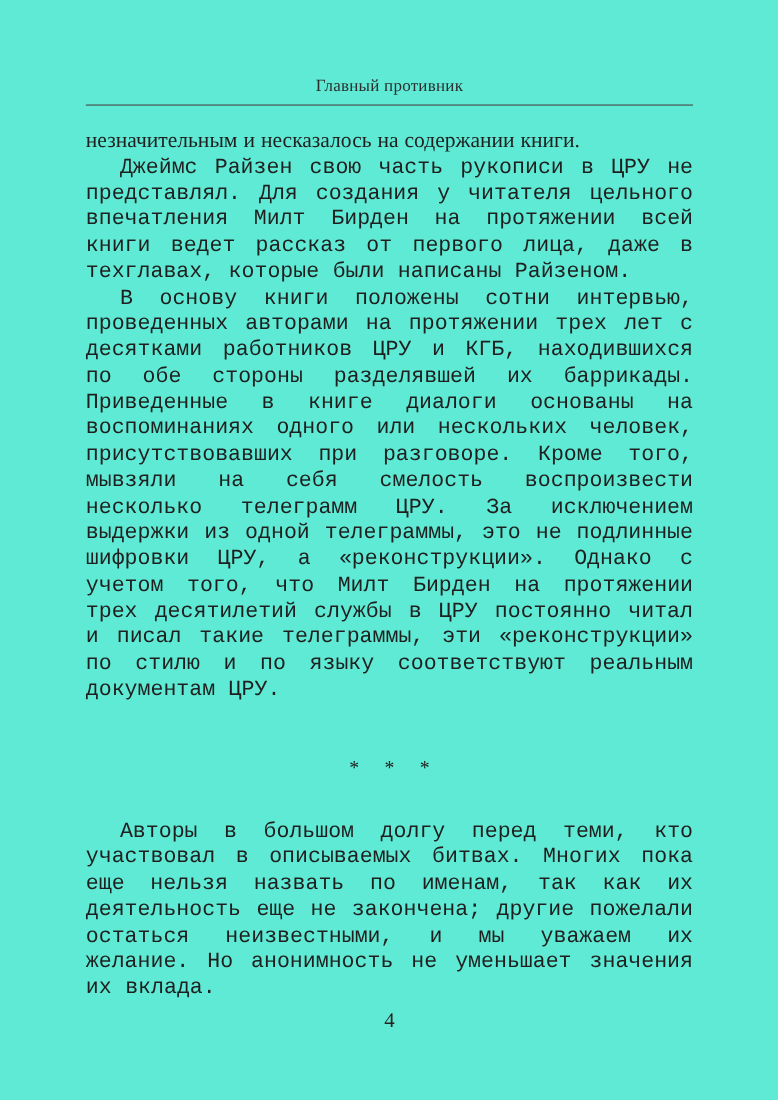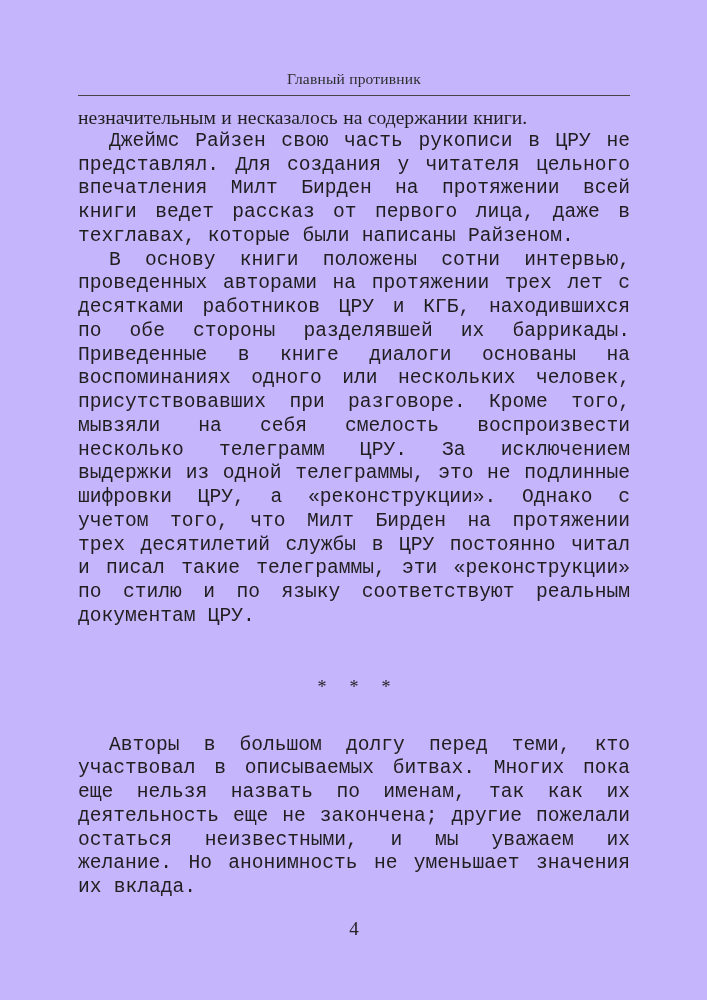--- a/index.html
+++ b/index.html
@@ -4,21 +4,21 @@
 <style>
   html, body {
     margin: 0;
     padding: 0;
     background: #ffffff;
   }
   .page {
     position: relative;
     width: 707px;
     height: 1000px;
-    background: #c4b5fd;
+    background: #5eead4;
     font-family: "Liberation Serif", "DejaVu Serif", serif;
     color: #1f1f1f;
     overflow: hidden;
   }
   .running-head {
     position: absolute;
     top: 70px;
     left: 78px;
     width: 552px;
     text-align: center;
@@ -30,21 +30,21 @@
   .head-rule {
     position: absolute;
     top: 95px;
     left: 78px;
     width: 552px;
     height: 0;
     border-top: 1.6px solid #454545;
   }
   .text-block {
     position: absolute;
-    top: 106px;
+    top: 117px;
     left: 78px;
     width: 552px;
     font-size: 19.6px;
     line-height: 23.75px;
     text-align: justify;
     word-spacing: 0.5px;
   }
   .para {
     margin: 0;
     padding: 0;

